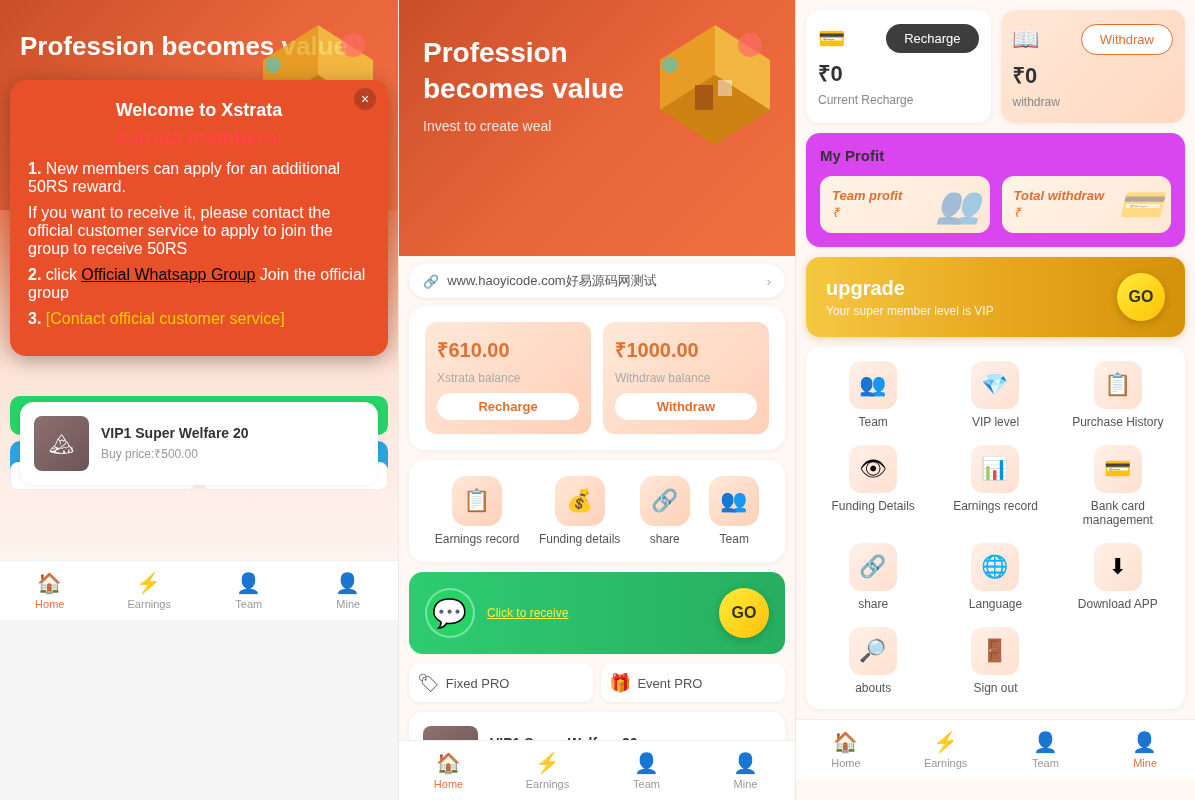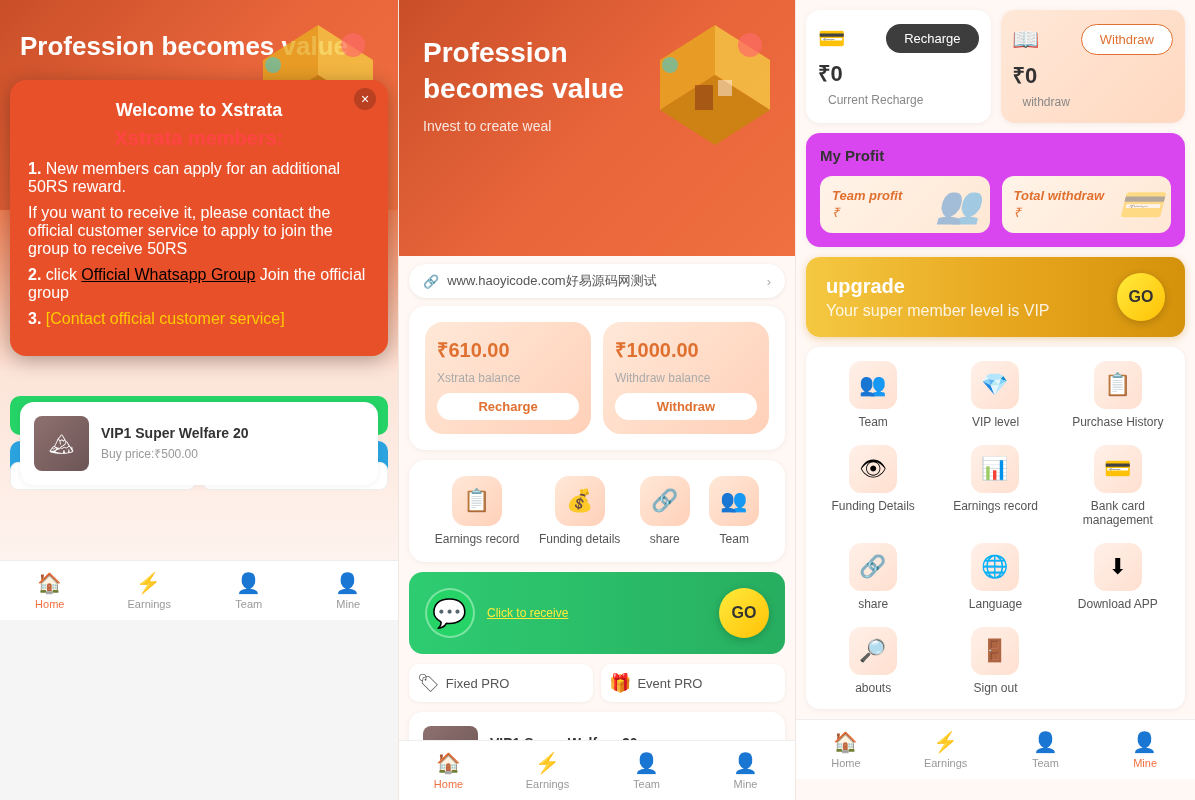--- a/index.html
+++ b/index.html
@@ -247,21 +247,21 @@
       background: white;
       border-radius: 16px;
       padding: 16px;
       display: flex;
       gap: 12px;
       box-shadow: 0 1px 6px rgba(0,0,0,0.06);
     }
     .balance-card {
       flex: 1;
       background: linear-gradient(135deg, #ffe8d8 0%, #ffd0b8 100%);
-      border-radius: 18px;
+      border-radius: 12px;
       padding: 14px 12px;
       display: flex;
       flex-direction: column;
       gap: 8px;
     }
     .balance-card .amount {
       font-size: 20px;
       font-weight: bold;
       color: #e07030;
     }
@@ -470,21 +470,20 @@
     }
     .right-card .amount {
       font-size: 22px;
       font-weight: bold;
       color: #333;
     }
     .right-card .label {
       font-size: 12px;
       color: #888;
       margin-top: 2px;
-      margin-left: 10px;
     }
     .right-card .action-btn {
       background: #3d3d3d;
       color: white;
       border: none;
       border-radius: 20px;
       padding: 7px 18px;
       font-size: 13px;
       cursor: pointer;
     }
@@ -550,21 +549,21 @@
       justify-content: space-between;
       box-shadow: 0 2px 8px rgba(200,130,0,0.3);
     }
     .upgrade-banner .up-text {
       color: white;
       font-size: 20px;
       font-weight: bold;
     }
     .upgrade-banner .up-sub {
       color: rgba(255,255,255,0.85);
-      font-size: 16px;
+      font-size: 12px;
       margin-top: 4px;
     }
     .upgrade-banner .go-btn {
       width: 48px;
       height: 48px;
       background: linear-gradient(135deg, #ffeb3b, #ffc107);
       border-radius: 50%;
       display: flex;
       align-items: center;
       justify-content: center;

